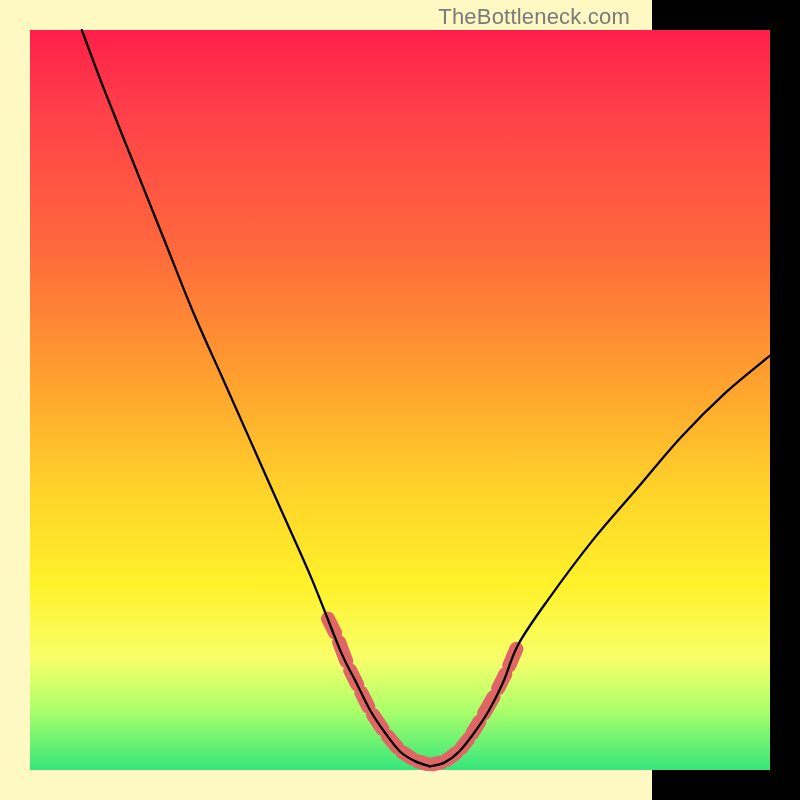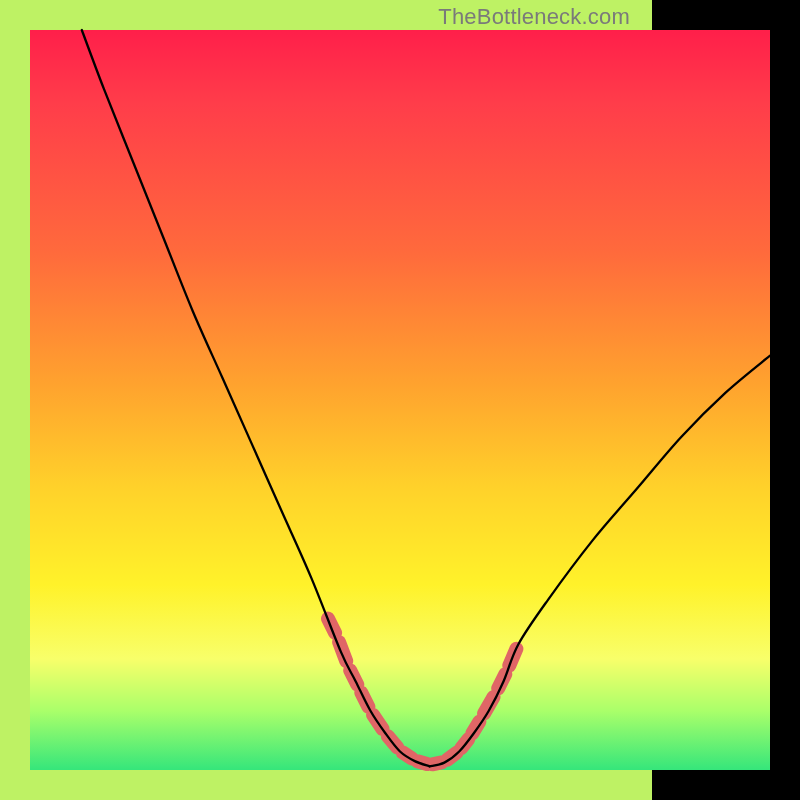--- a/index.html
+++ b/index.html
@@ -8,21 +8,21 @@
     width: 800px;
     height: 800px;
     background: #000;
     overflow: hidden;
     font-family: Arial, Helvetica, sans-serif;
   }
   .frame {
     position: relative;
     width: 652px;
     height: 800px;
-    background: #bef264;
+    background: #fef9c3;
   }
   .plot-area {
     position: absolute;
     left: 30px;
     top: 30px;
     width: 740px;
     height: 740px;
     
     background: linear-gradient(
       to bottom,

